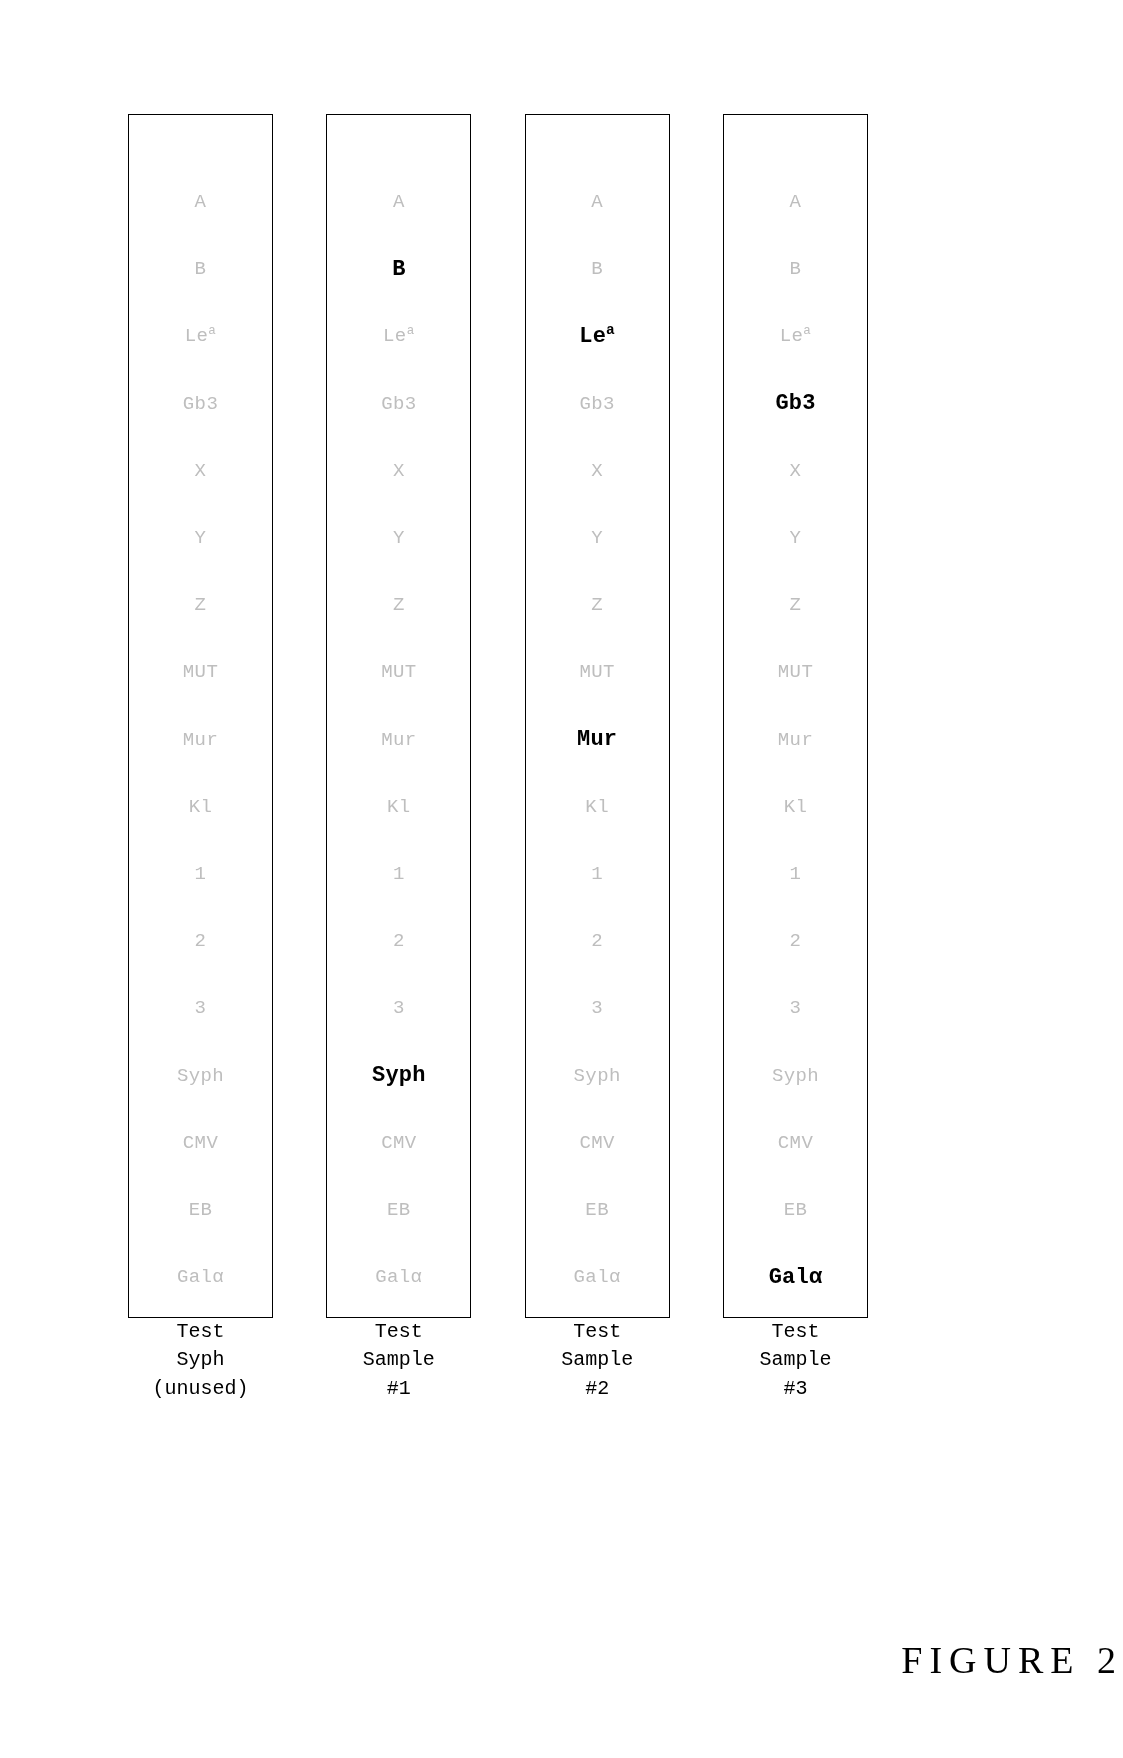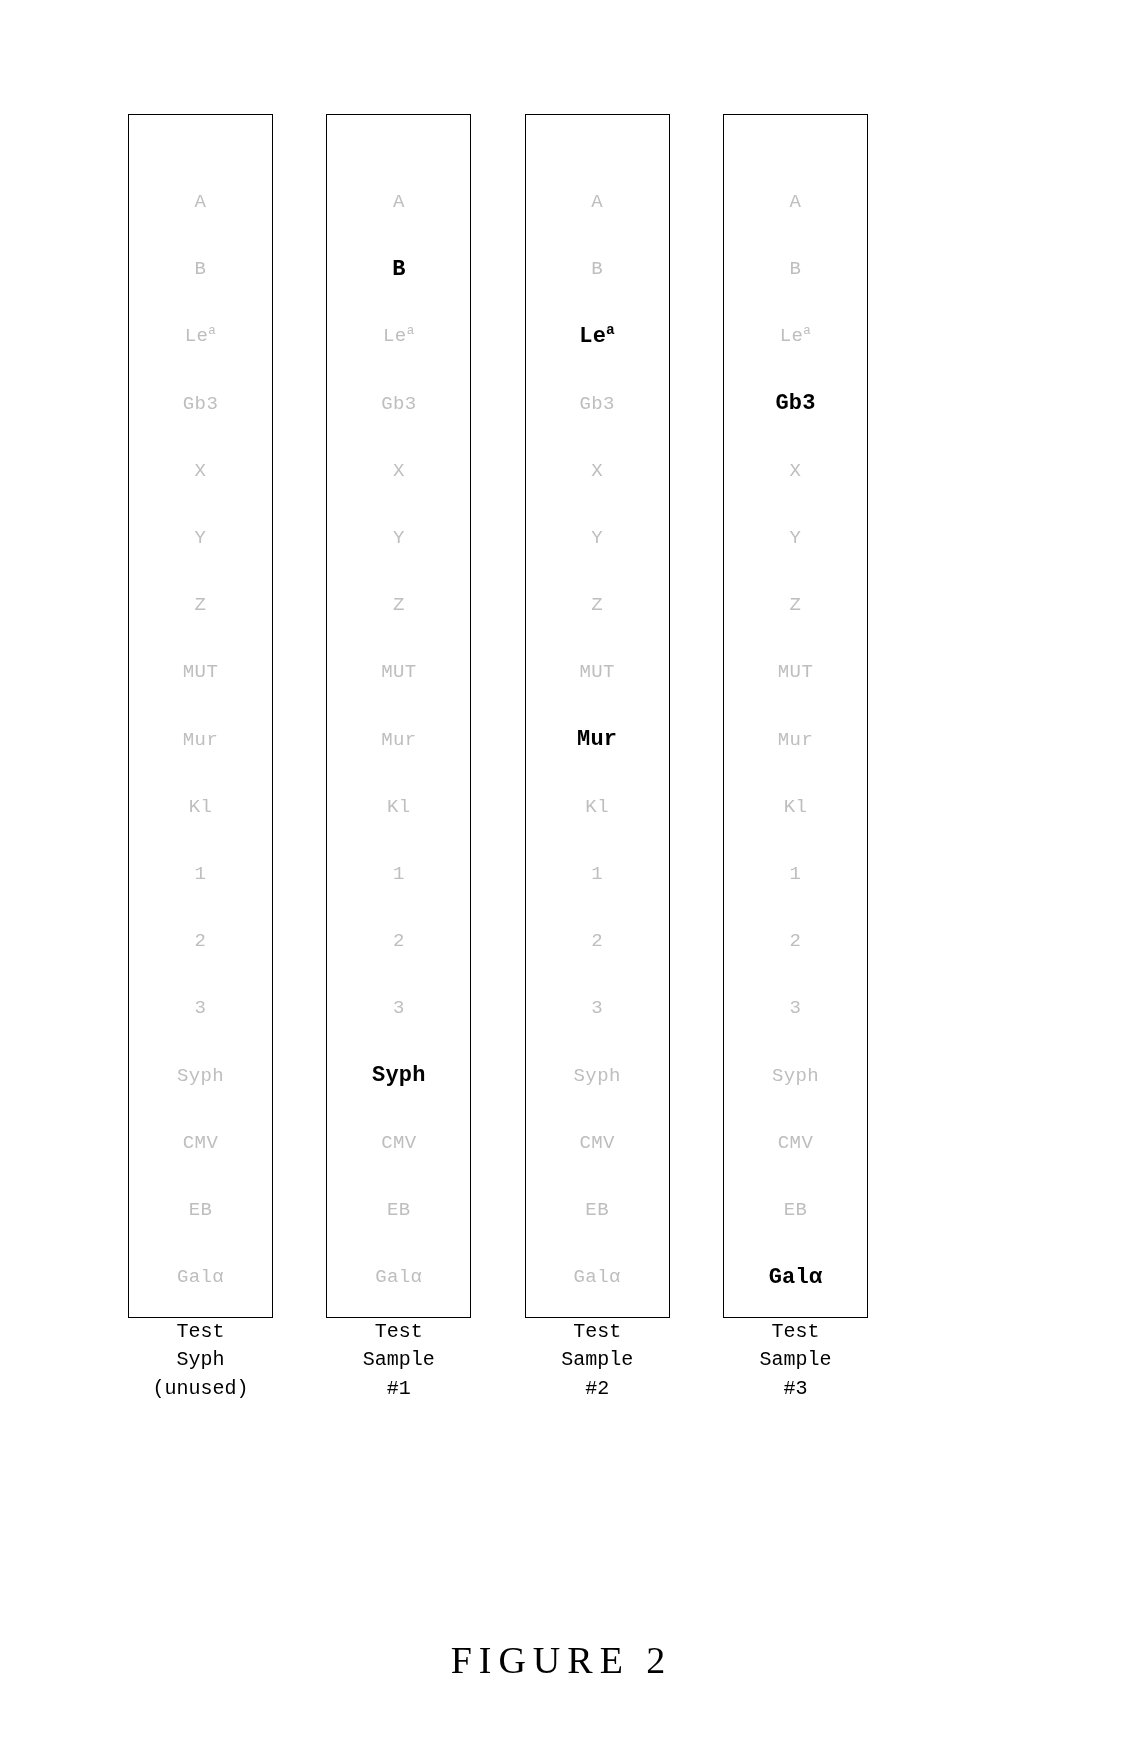--- a/index.html
+++ b/index.html
@@ -107,21 +107,21 @@
     line-height: 1.42;
   }
   .caption-line { display: block; white-space: nowrap; }
 
   
   #figure-title {
     position: absolute;
     left: 0;
     top: 1638px;
     width: 1123px;
-    text-align: center;
+    text-align: right;
     font-family: "Liberation Serif", "DejaVu Serif", serif;
     font-size: 38px;
     letter-spacing: 7px;
     color: #000000;
   }
 </style>
 </head>
 <body>
 
 <div id="figure-sheet">

